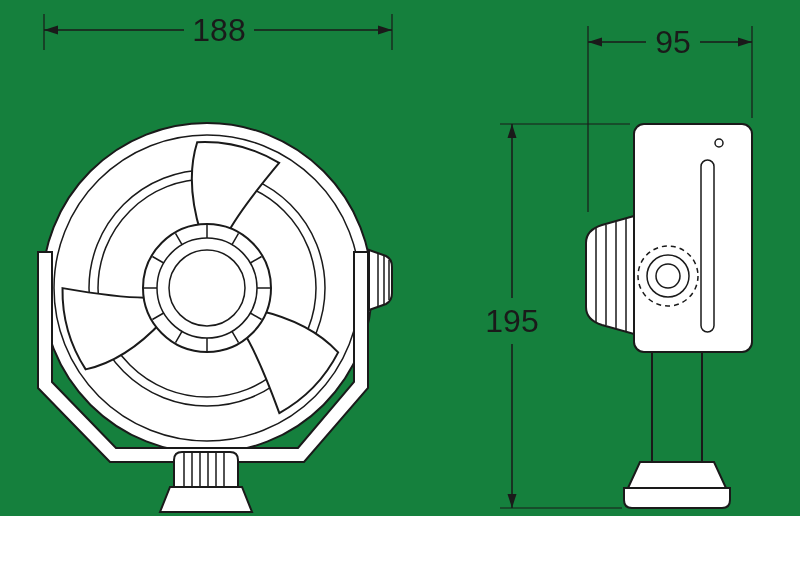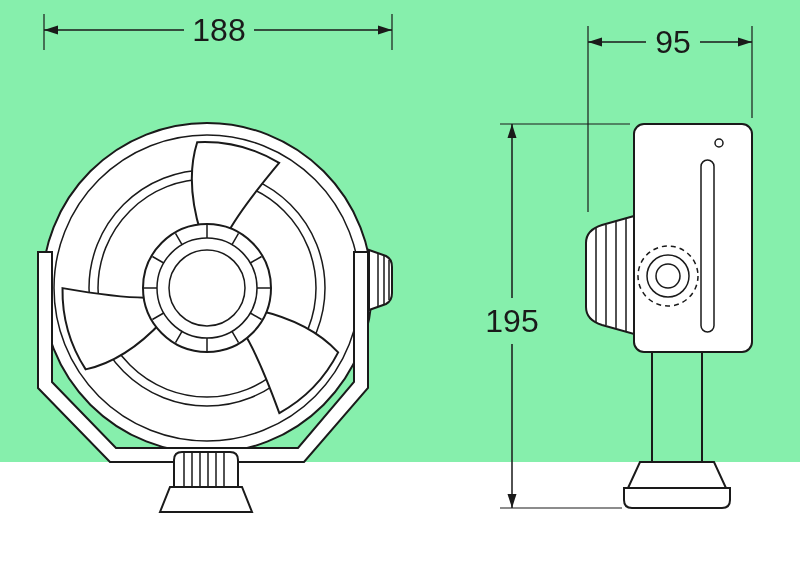--- a/index.html
+++ b/index.html
@@ -6,22 +6,22 @@
     margin: 0;
     padding: 0;
     background: #ffffff;
     width: 800px;
     height: 582px;
     overflow: hidden;
     font-family: "Liberation Sans", sans-serif;
   }
   .drawing-wrap {
     width: 800px;
-    height: 462px;
-    background: #86efac;
+    height: 516px;
+    background: #15803d;
   }
   svg { display: block; }
   .outline  { fill: #ffffff; stroke: #1a1a1a; stroke-width: 2; }
   .stroke   { fill: none;    stroke: #1a1a1a; stroke-width: 2; }
   .thin     { fill: none;    stroke: #1a1a1a; stroke-width: 1.5; }
   .dimline  { fill: none;    stroke: #1a1a1a; stroke-width: 1.5; }
   .extline  { fill: none;    stroke: #1a1a1a; stroke-width: 1.2; }
   .arrow    { fill: #1a1a1a; stroke: none; }
   .dimtext  { fill: #1a1a1a; font-family: "Liberation Sans", sans-serif;
               font-size: 32px; text-anchor: middle; }

